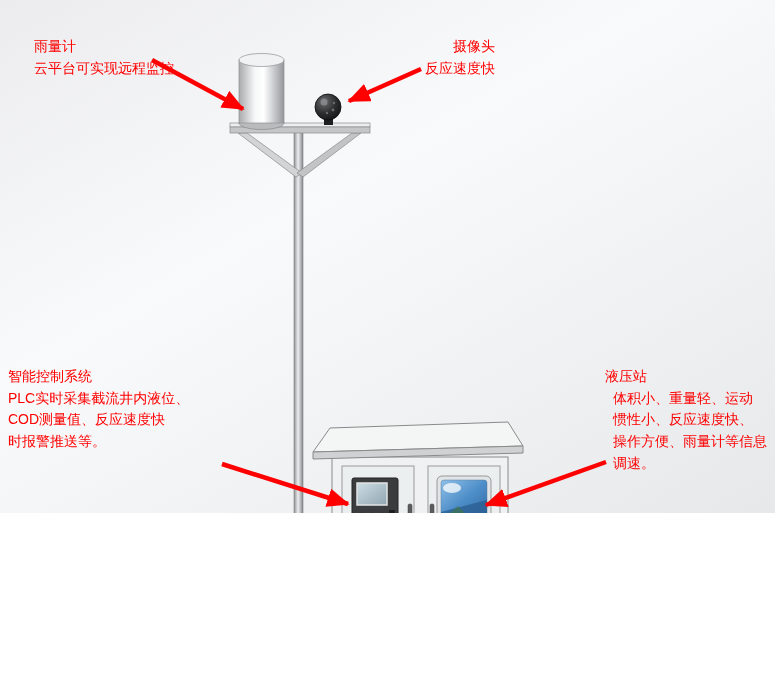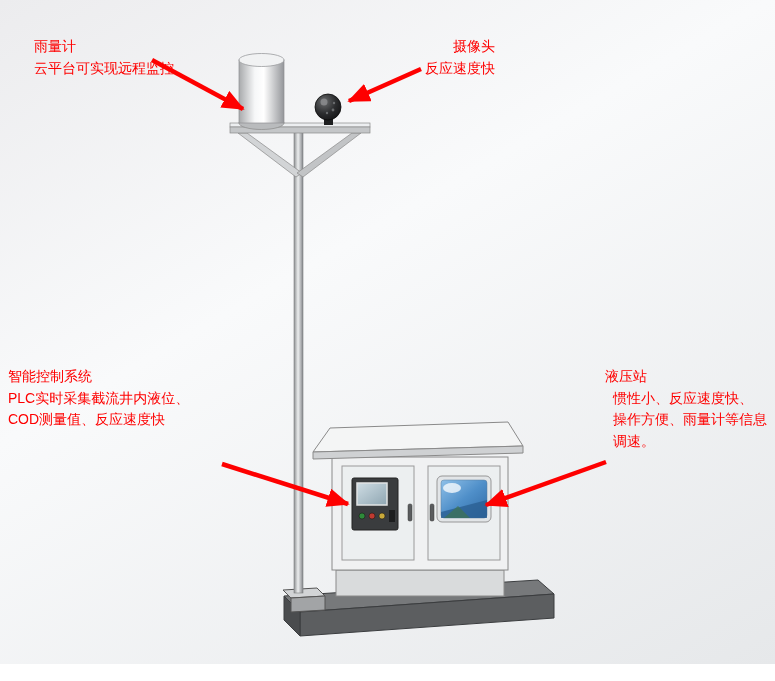--- a/index.html
+++ b/index.html
@@ -1,18 +1,18 @@
 <!DOCTYPE html>
 <html><head>
 <meta charset="utf-8">
 <style>
   html,body{margin:0;padding:0;}
   .canvas{
     position:relative;
-    width:775px;height:664px;
+    width:775px;height:513px;
     background:linear-gradient(150deg,#ececee 0%,#f9fafb 40%,#e6e8ea 100%);
     overflow:hidden;
     font-family:"Liberation Sans","DejaVu Sans",sans-serif;
   }
   .diagram-svg{position:absolute;left:0;top:0;}
   .annotation{
     position:absolute;
     color:#fe0000;
     font-size:14px;
     line-height:1.55;
@@ -143,22 +143,24 @@
 
   <div class="annotation" style="left:425px;top:36px;text-align:right;">
     <span class="line">摄像头</span>
     <span class="line">反应速度快</span>
   </div>
 
   <div class="annotation" style="left:8px;top:366px;">
     <span class="line">智能控制系统</span>
     <span class="line">PLC实时采集截流井内液位、</span>
     <span class="line">COD测量值、反应速度快</span>
+    <span class="line">时报警推送等。</span>
   </div>
 
   <div class="annotation" style="left:605px;top:366px;">
     <span class="line">液压站</span>
+    <span class="line indent">体积小、重量轻、运动</span>
     <span class="line indent">惯性小、反应速度快、</span>
     <span class="line indent">操作方便、雨量计等信息</span>
     <span class="line indent">调速。</span>
   </div>
 
 </div>
 
 </body></html>

